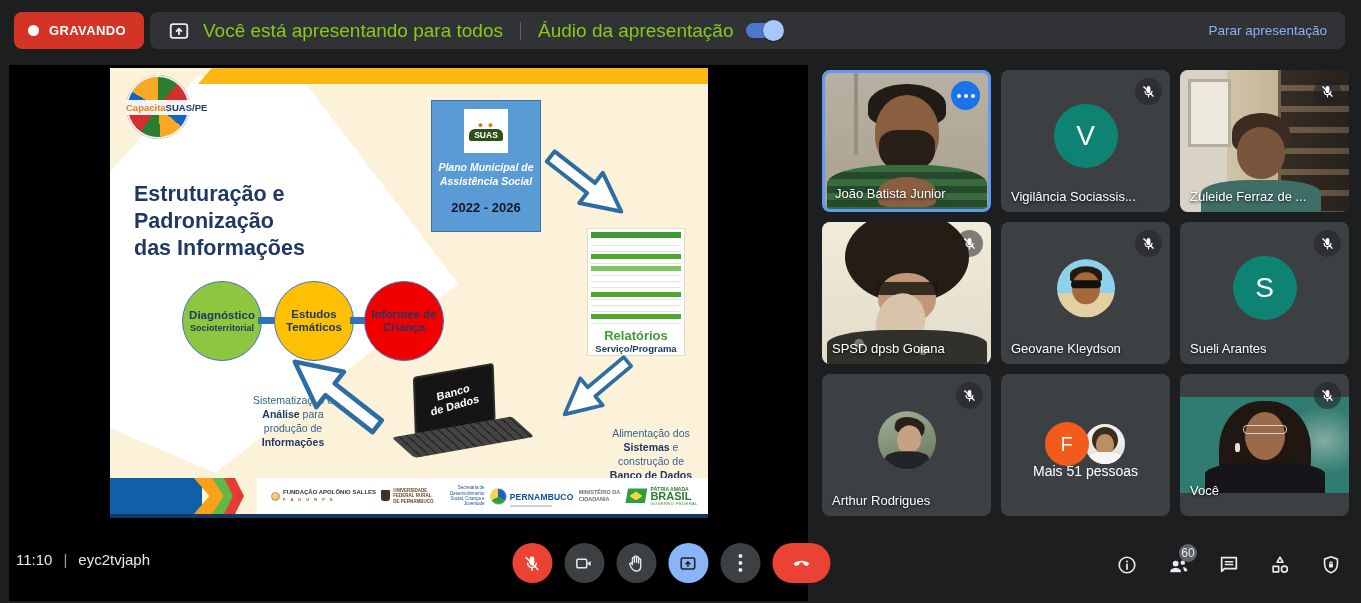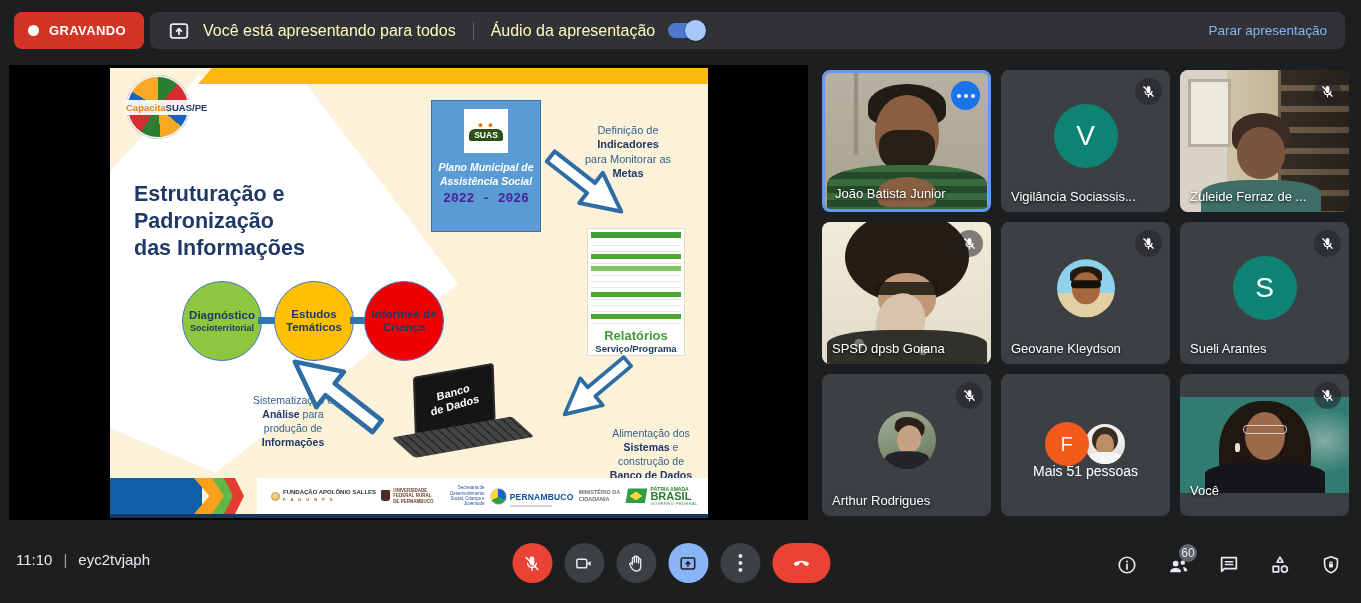--- a/index.html
+++ b/index.html
@@ -9,46 +9,46 @@
 
   
   .topbar { position:absolute; left:0; top:0; width:100%; height:60px; }
   .rec-pill { position:absolute; left:14px; top:12px; height:37px; background:#d33426; border-radius:8px;
     display:flex; align-items:center; gap:10px; padding:0 18px 0 14px; }
   .rec-dot { width:11px; height:11px; border-radius:50%; background:#fff; }
   .rec-label { color:#fff; font-size:13px; font-weight:bold; letter-spacing:.4px; }
   .present-pill { position:absolute; left:150px; right:16px; top:12px; height:37px; background:#313235;
     border-radius:8px; display:flex; align-items:center; padding:0 18px; gap:13px; }
   .present-icon svg { display:block; }
-  .pp-label { color:#fef9c3; font-size:16px; font-weight:500; }
+  .pp-label { color:#84cc16; font-size:19px; font-weight:500; }
   .pp-divider { width:1px; height:18px; background:#5f6368; margin:0 4px; }
   .toggle { position:relative; width:36px; height:15px; border-radius:8px; background:#4a79cf; cursor:pointer; }
   .toggle .knob { position:absolute; right:-2px; top:-3px; width:21px; height:21px; border-radius:50%; background:#a8c7fa; box-shadow:0 1px 2px rgba(0,0,0,.5); }
   .pp-spacer { flex:1; }
   .pp-stop { color:#8ab4f8; font-size:13.5px; font-weight:500; cursor:pointer; }
 
   
-  .stage { position:absolute; left:9px; top:65px; width:799px; height:455px; background:#000; }
+  .stage { position:absolute; left:9px; top:65px; width:799px; height:536px; background:#000; }
   .slide { position:absolute; left:101px; top:3px; width:598px; height:450px; background:#fbf2d9; overflow:hidden; font-family:"Liberation Sans",sans-serif; }
   .sl-yellowbar { position:absolute; left:88px; top:0; right:0; height:16px; background:#fdb713; clip-path:polygon(14px 0,100% 0,100% 100%,0 100%); }
   .sl-chevron { position:absolute; left:0; top:0; width:100%; height:100%; background:#fff;
     clip-path:polygon(0 23%,14.7% 1.8%,31.8% 1.8%,58.2% 48%,17.6% 90%,0 80%); }
   .sl-logo { position:absolute; left:16px; top:7px; width:64px; height:64px; border-radius:50%;
     background:conic-gradient(#2d7d32 0 40deg,#d32f2f 40deg 85deg,#1565c0 85deg 130deg,#f9a825 130deg 175deg,#2d7d32 175deg 215deg,#d32f2f 215deg 260deg,#1565c0 260deg 300deg,#f9a825 300deg 360deg);
     display:flex; align-items:center; justify-content:center; box-shadow:0 0 0 2px #eee inset; }
   .sl-logo-band { background:rgba(255,255,255,.92); width:100%; text-align:center; padding:2px 0; font-size:9.5px; font-weight:bold; }
   .sl-logo-band .w1 { color:#e8820c; } .sl-logo-band .w2 { color:#1f3864; }
   .sl-title { position:absolute; left:24px; top:113px; width:240px; color:#1f3864; font-size:21.5px; font-weight:bold; line-height:1.26; }
   .plan-box { position:absolute; left:321px; top:32px; width:110px; height:132px; background:#5b9bd5; border:1px solid #41719c;
     display:flex; flex-direction:column; align-items:center; text-align:center; padding-top:8px; }
   .suas-mini { width:44px; height:44px; background:#fff; display:flex; flex-direction:column; align-items:center; justify-content:center; margin-bottom:7px; }
   .suas-figs { color:#e07b10; font-size:9px; line-height:6px; letter-spacing:1px; }
   .suas-band { background:#2d5016; color:#fff; font-size:8.5px; font-weight:bold; padding:1px 5px; border-radius:6px 6px 2px 2px; margin-top:1px; }
   .plan-line { color:#fff; font-size:10.5px; font-style:italic; font-weight:bold; line-height:1.35; }
-  .plan-years { color:#4c1d95; font-size:13px; font-weight:bold; margin-top:3px;font-family:Liberation Mono, monospace; }
+  .plan-years { color:#0f172a; font-size:13px; font-weight:bold; margin-top:12px; }
   .ind-text { position:absolute; left:462px; top:55px; width:112px; text-align:center; font-size:11px; color:#38618c; line-height:1.3; }
   .b-navy { color:#1f3864; font-weight:bold; }
   .sl-arrow { position:absolute; }
   .sl-arrow svg { display:block; width:100%; height:auto; }
   .report { position:absolute; left:477px; top:160px; width:98px; height:128px; background:#fff; border:1px solid #e2dcc8; padding:3px; }
   .report-head { height:6px; background:#3f9c35; margin-bottom:2px; }
   .report-rows { position:relative; height:86px; background:repeating-linear-gradient(180deg,#fff 0 5px,#e3e3e3 5px 6px); }
   .rsec { position:absolute; left:0; right:0; height:5px; background:#4ea72e; }
   .report-label1 { text-align:center; color:#3f9c35; font-size:13px; font-weight:bold; margin-top:2px; }
   .report-label2 { text-align:center; color:#17375e; font-size:9.5px; font-weight:bold; }
@@ -227,26 +227,20 @@
       <div class="plan-box">
         <div class="suas-mini">
           <span class="suas-figs">● ●</span>
           <span class="suas-band">SUAS</span>
         </div>
         <div class="plan-line">Plano Municipal de</div>
         <div class="plan-line">Assistência Social</div>
         <div class="plan-years">2022 - 2026</div>
       </div>
 
-      <div class="ind-text">
-        <div>Definição de</div>
-        <div class="b-navy">Indicadores</div>
-        <div>para Monitorar as</div>
-        <div class="b-navy">Metas</div>
-      </div>
 
       <div class="sl-arrow" style="left:428px;top:92px;width:96px;transform:rotate(38deg);">
         <svg viewBox="0 0 60 30">
             <path d="M2 11 L34 11 L34 3 L58 15 L34 27 L34 19 L2 19 Z" fill="#fff" stroke="#2e6da4" stroke-width="2.5" stroke-linejoin="round"></path>
           </svg>
       </div>
 
       <div class="report">
         <div class="report-head"></div>
         <div class="report-rows">

